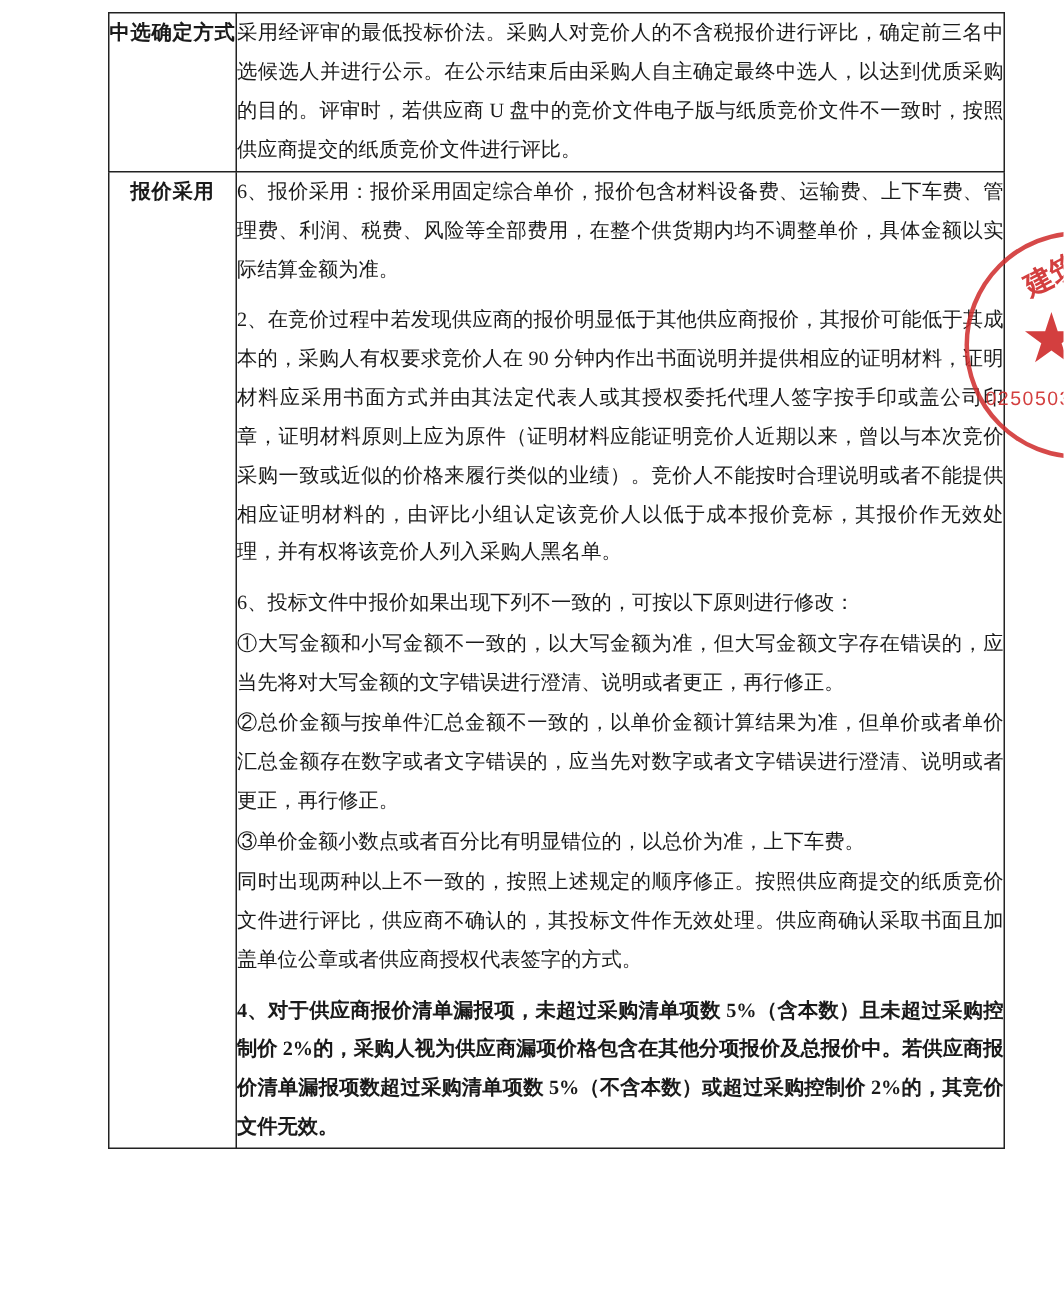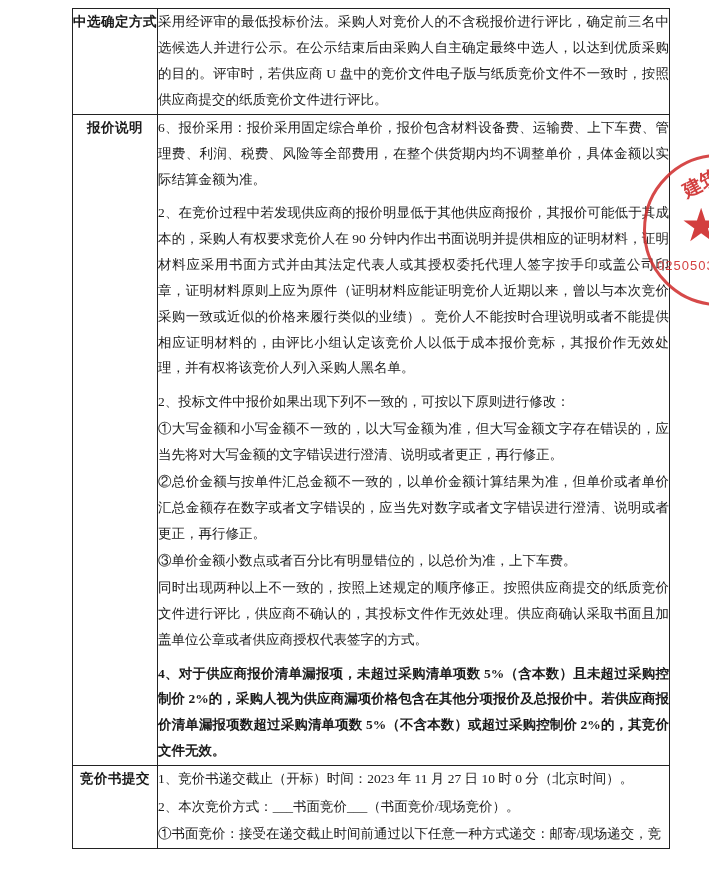--- a/index.html
+++ b/index.html
@@ -138,44 +138,34 @@
       <tr>
         <td class="label">
           <span class="lbl">中选确定方式</span>
         </td>
         <td class="body">
           <p>采用经评审的最低投标价法。采购人对竞价人的不含税报价进行评比，确定前三名中选候选人并进行公示。在公示结束后由采购人自主确定最终中选人，以达到优质采购的目的。评审时，若供应商 U 盘中的竞价文件电子版与纸质竞价文件不一致时，按照供应商提交的纸质竞价文件进行评比。</p>
         </td>
       </tr>
       <tr>
         <td class="label">
-          <span class="lbl">报价说明</span>
+          <span class="lbl">报价采用</span>
         </td>
         <td class="body">
           <p>6、报价采用：报价采用固定综合单价，报价包含材料设备费、运输费、上下车费、管理费、利润、税费、风险等全部费用，在整个供货期内均不调整单价，具体金额以实际结算金额为准。</p>
           <div class="gap"></div>
           <p>2、在竞价过程中若发现供应商的报价明显低于其他供应商报价，其报价可能低于其成本的，采购人有权要求竞价人在 90 分钟内作出书面说明并提供相应的证明材料，证明材料应采用书面方式并由其法定代表人或其授权委托代理人签字按手印或盖公司印章，证明材料原则上应为原件（证明材料应能证明竞价人近期以来，曾以与本次竞价采购一致或近似的价格来履行类似的业绩）。竞价人不能按时合理说明或者不能提供相应证明材料的，由评比小组认定该竞价人以低于成本报价竞标，其报价作无效处理，并有权将该竞价人列入采购人黑名单。</p>
           <div class="gap"></div>
-          <p>2、投标文件中报价如果出现下列不一致的，可按以下原则进行修改：</p>
+          <p>6、投标文件中报价如果出现下列不一致的，可按以下原则进行修改：</p>
           <p>①大写金额和小写金额不一致的，以大写金额为准，但大写金额文字存在错误的，应当先将对大写金额的文字错误进行澄清、说明或者更正，再行修正。</p>
           <p>②总价金额与按单件汇总金额不一致的，以单价金额计算结果为准，但单价或者单价汇总金额存在数字或者文字错误的，应当先对数字或者文字错误进行澄清、说明或者更正，再行修正。</p>
           <p>③单价金额小数点或者百分比有明显错位的，以总价为准，上下车费。</p>
           <p>同时出现两种以上不一致的，按照上述规定的顺序修正。按照供应商提交的纸质竞价文件进行评比，供应商不确认的，其投标文件作无效处理。供应商确认采取书面且加盖单位公章或者供应商授权代表签字的方式。</p>
           <div class="gap"></div>
           <p class="bold">4、对于供应商报价清单漏报项，未超过采购清单项数 5%（含本数）且未超过采购控制价 2%的，采购人视为供应商漏项价格包含在其他分项报价及总报价中。若供应商报价清单漏报项数超过采购清单项数 5%（不含本数）或超过采购控制价 2%的，其竞价文件无效。</p>
-        </td>
-      </tr>
-      <tr>
-        <td class="label">
-          <span class="lbl">竞价书提交</span>
-        </td>
-        <td class="body">
-          <p>1、竞价书递交截止（开标）时间：2023 年 11 月 27 日 10 时 0 分（北京时间）。</p>
-          <p>2、本次竞价方式：___书面竞价___（书面竞价/现场竞价）。</p>
-          <p>①书面竞价：接受在递交截止时间前通过以下任意一种方式递交：邮寄/现场递交，竞</p>
         </td>
       </tr>
     </tbody>
   </table>
   </div>
 
   <div class="stamp">
     <div class="ring"></div>
     <div class="arc">
       <span style="transform: rotate(-28deg) translate(-10px, -62px);">建筑工</span>

